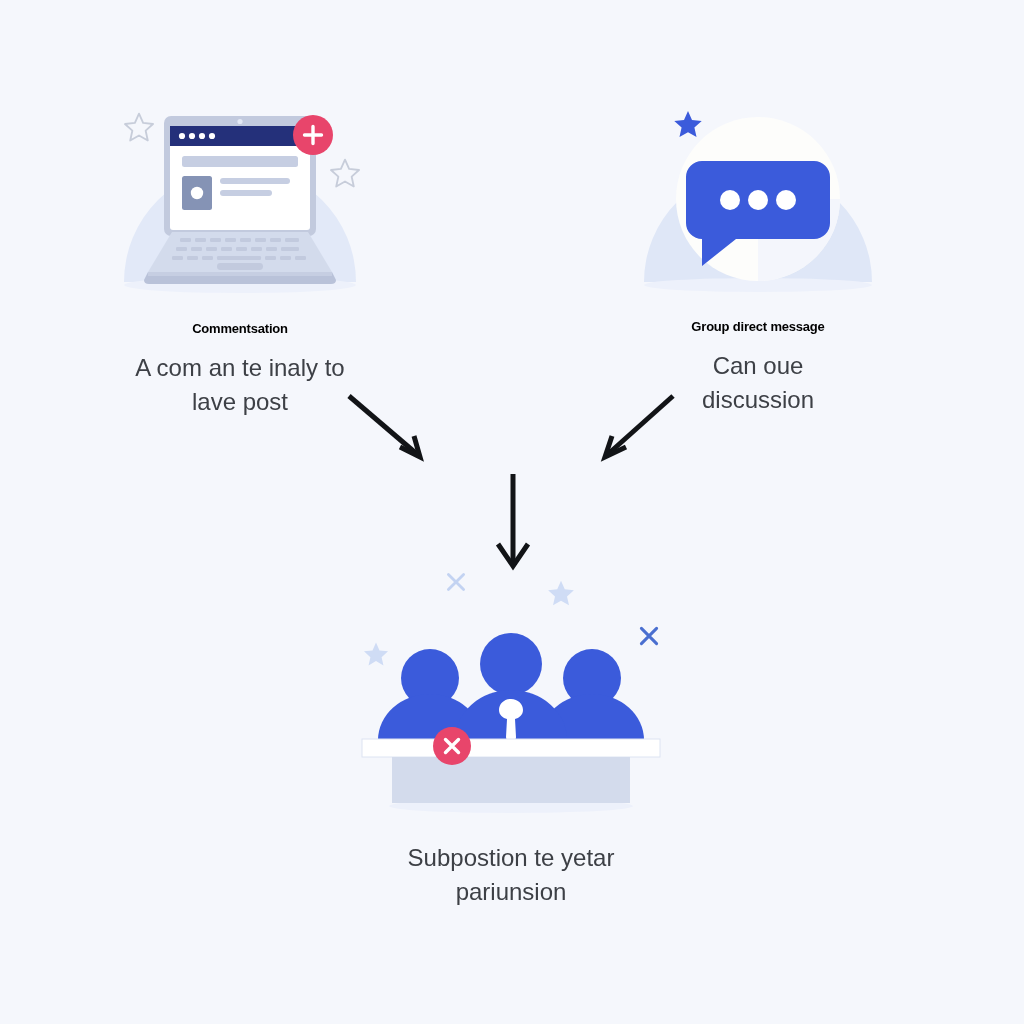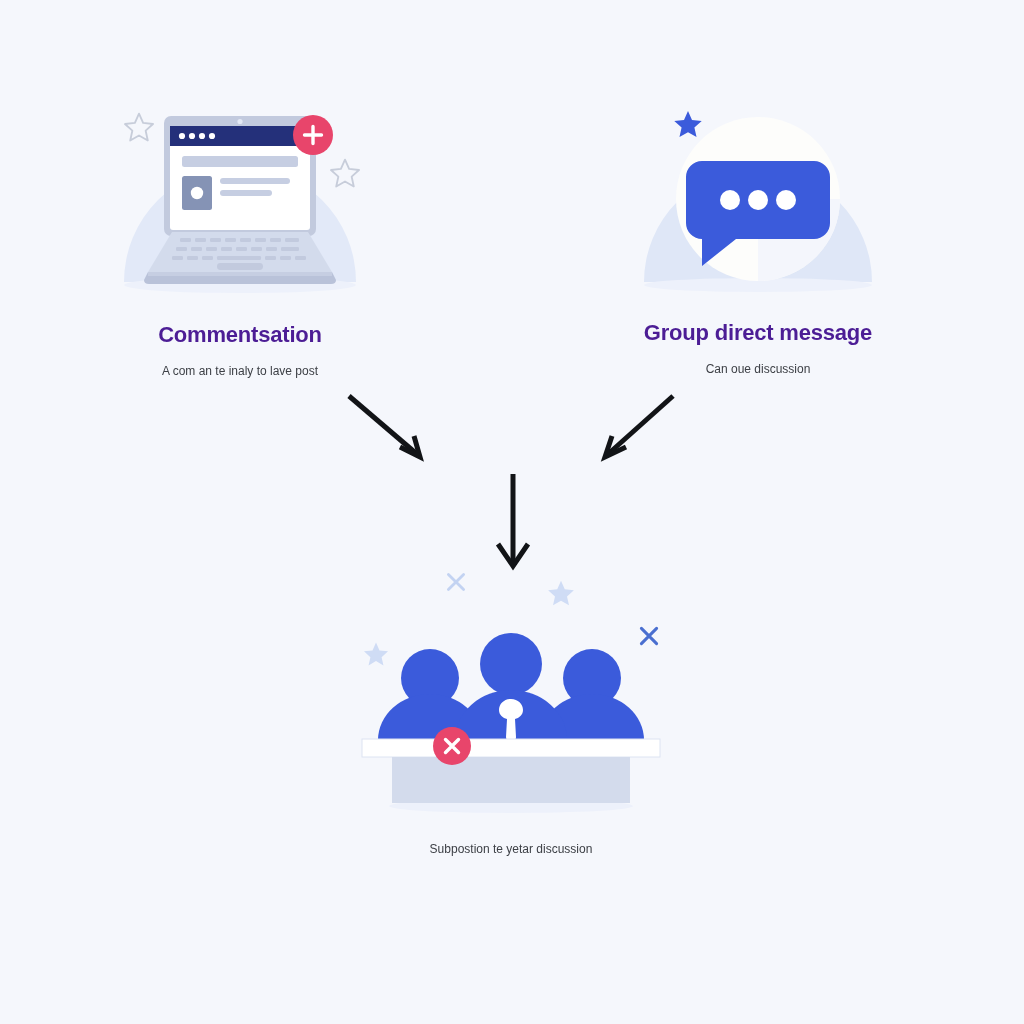--- a/index.html
+++ b/index.html
@@ -26,29 +26,29 @@
   }
   .node-art {
     position: relative;
     width: 100%;
   }
   .caption {
     text-align: center;
     width: 100%;
   }
   .caption-title {
-    font-size: 22px;
+    font-size: 13px;
     font-weight: bold;
-    color: #4c1d95;
+    color: #000000;
     letter-spacing: -0.2px;
     line-height: 1.25;
     margin: 16px 0 7px 0;
   }
   .caption-sub {
-    font-size: 12px;
+    font-size: 24px;
     font-weight: normal;
     color: #3d4046;
     line-height: 1.42;
     margin: 14px;
     padding: 0 6px;
   }
 
   
   #node-comment  { left: 112px; top: 104px;  width: 256px; }
   #node-message  { left: 634px; top: 104px;  width: 248px; }
@@ -231,21 +231,21 @@
 
       
       <div class="spark" style="left:6px; top:24px;">
         <svg width="28" height="28" viewBox="0 0 24 24">
           <path d="M12 2.2 L15 9 L22.3 9.7 L16.8 14.7 L18.4 21.8 L12 18.1 L5.6 21.8 L7.2 14.7 L1.7 9.7 L9 9 Z" fill="#cfdcf5"></path>
         </svg>
       </div>
     </div>
 
     <div class="caption">
-      <div class="caption-sub">Subpostion te yetar discussion</div>
+      <div class="caption-sub">Subpostion te yetar pariunsion</div>
     </div>
   </div>
 
   <div class="spark" style="left:443px; top:569px;">
     <svg width="26" height="26" viewBox="0 0 24 24">
       <path d="M5 5 L19 19 M19 5 L5 19" stroke="#c3d3f2" stroke-width="2.6" stroke-linecap="round"></path>
     </svg>
   </div>
 
   <div class="spark" style="left:546px; top:578px;">

